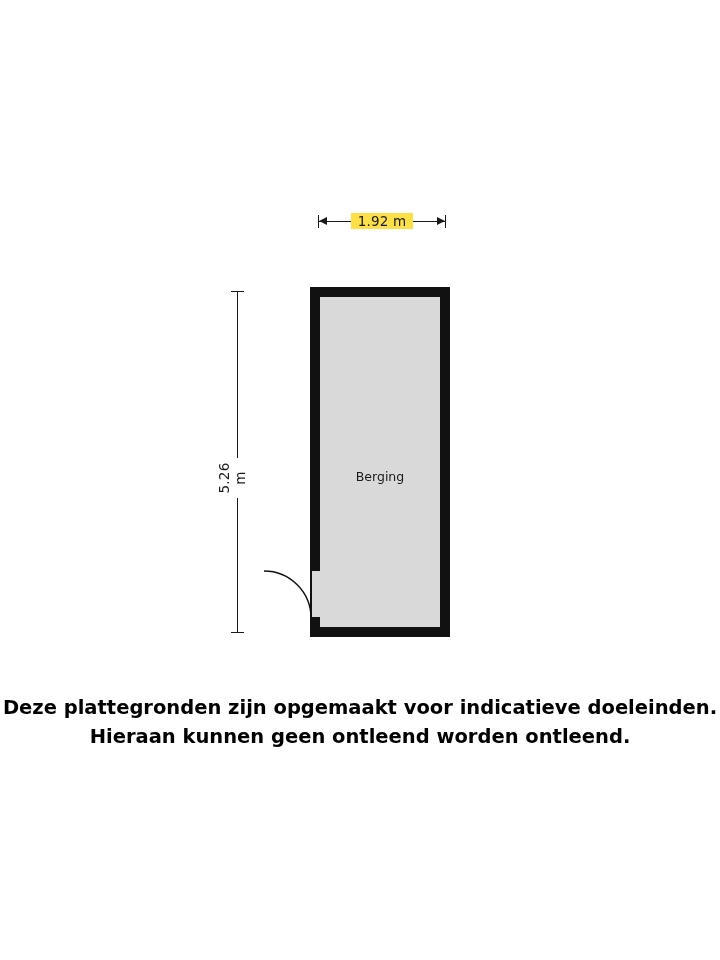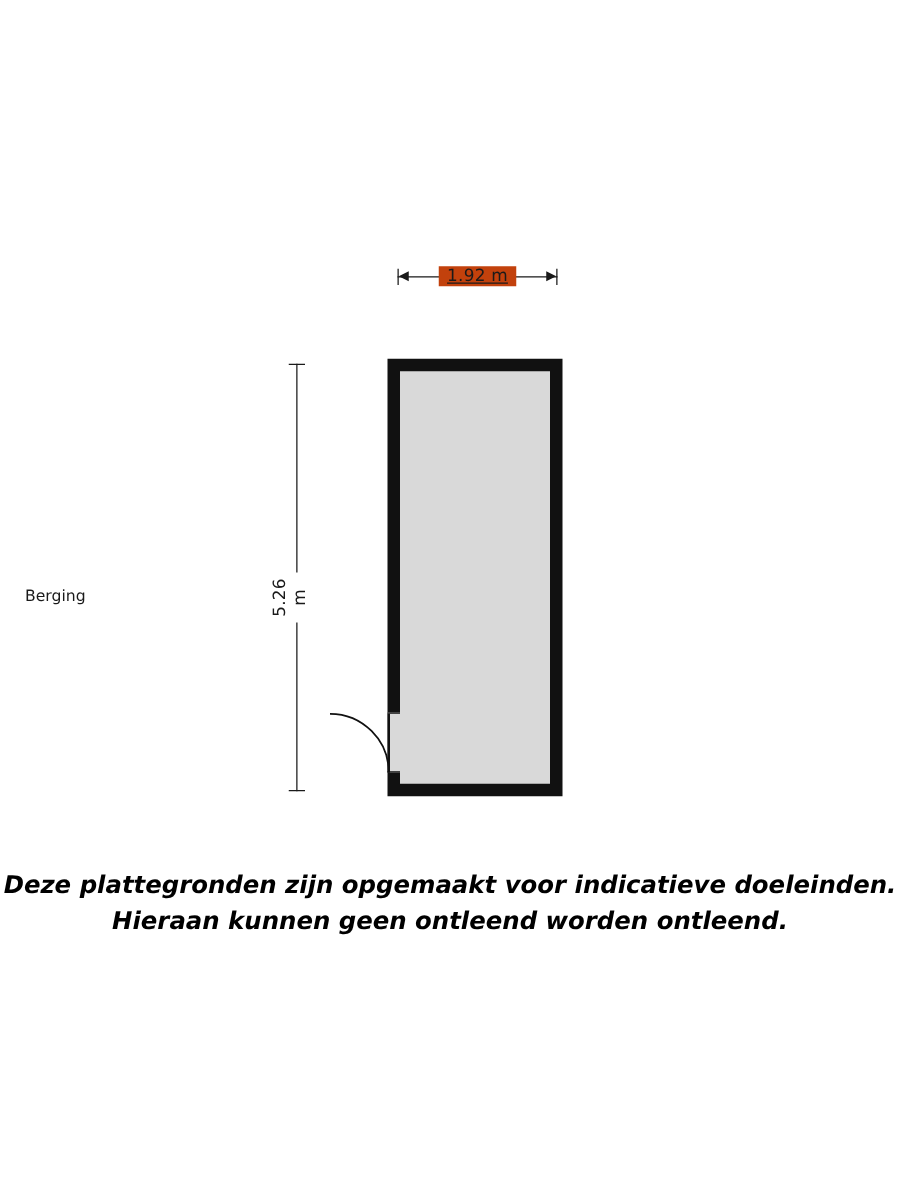--- a/index.html
+++ b/index.html
@@ -74,23 +74,22 @@
     width: 720px;
     text-align: center;
     font-size: 13.5px;
     color: #1a1a1a;
     letter-spacing: 0.2px;
   }
   #dim-top-label span {
     display: inline-block;
     position: relative;
     left: 22px;
-    background: #c2410c;
+    background: #fde047;
     padding: 0 7px;
-    text-decoration: underline;
   }
 
   
   #dim-left {
     position: absolute;
     left: 226px;
     top: 291px;
     width: 24px;
     height: 342px;
   }
@@ -142,20 +141,21 @@
     top: 10px;
     right: 10px;
     bottom: 10px;
     background: #d9d9d9;
   }
   #room-berging-label {
     position: absolute;
     left: 0;
     top: 469px;
     width: 720px;
+    text-align: center;
     font-size: 12.5px;
     color: #1a1a1a;
   }
   #room-berging-label span {
     display: inline-block;
     position: relative;
     left: 20px;
   }
 
   
@@ -184,21 +184,21 @@
     left: 0;
     top: 693px;
     width: 720px;
     text-align: center;
     font-family: "DejaVu Sans", sans-serif;
     font-weight: bold;
     font-size: 19.5px;
     line-height: 29px;
     color: #000000;
   }
-  #disclaimer div { white-space: nowrap; font-style: italic; }
+  #disclaimer div { white-space: nowrap; }
 </style>
 </head>
 <body>
 
 <div id="plan-stage">
 
   <div id="dim-top">
     <div class="line"></div>
     <div class="cap-l"></div>
     <div class="cap-r"></div>

